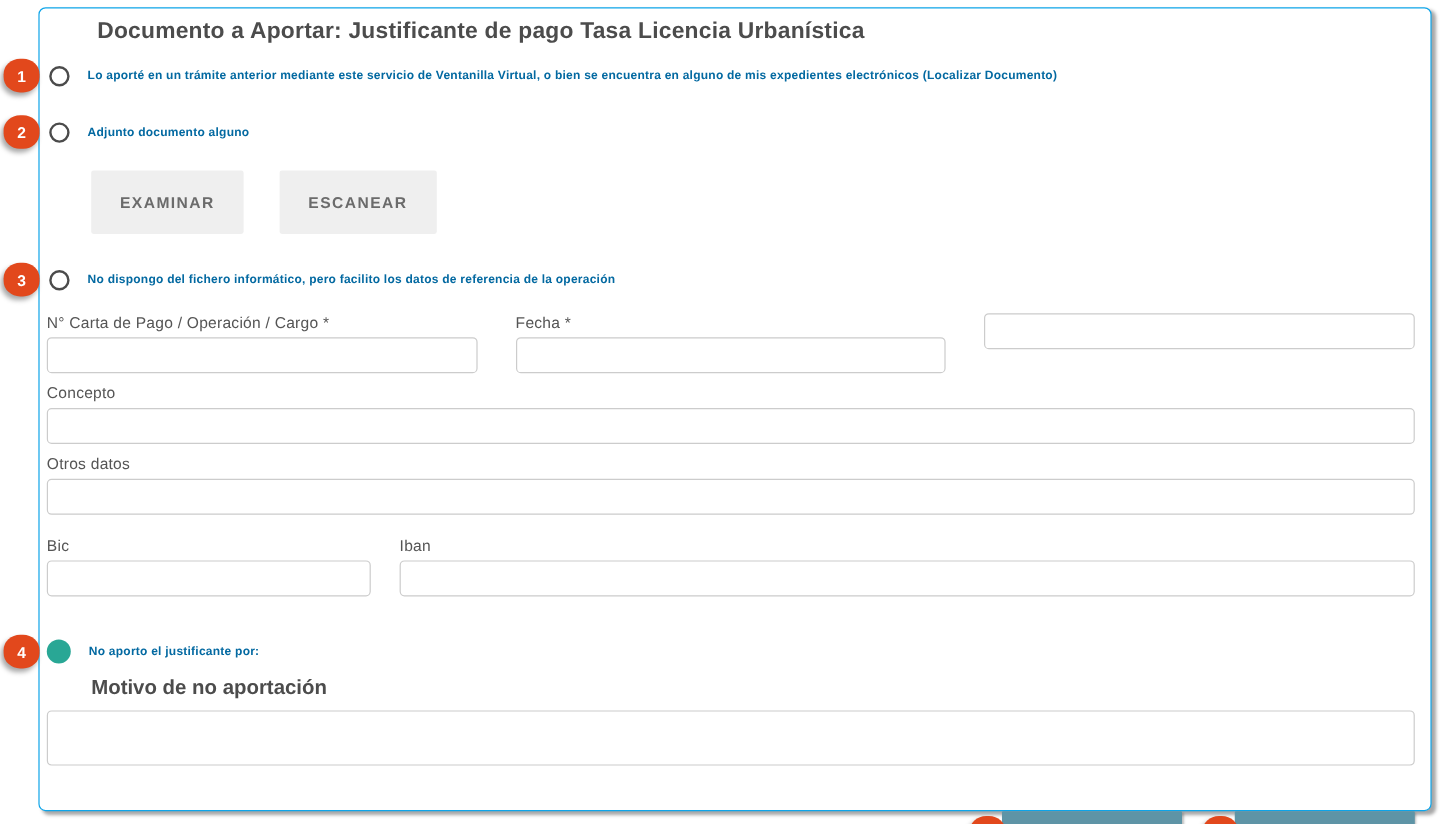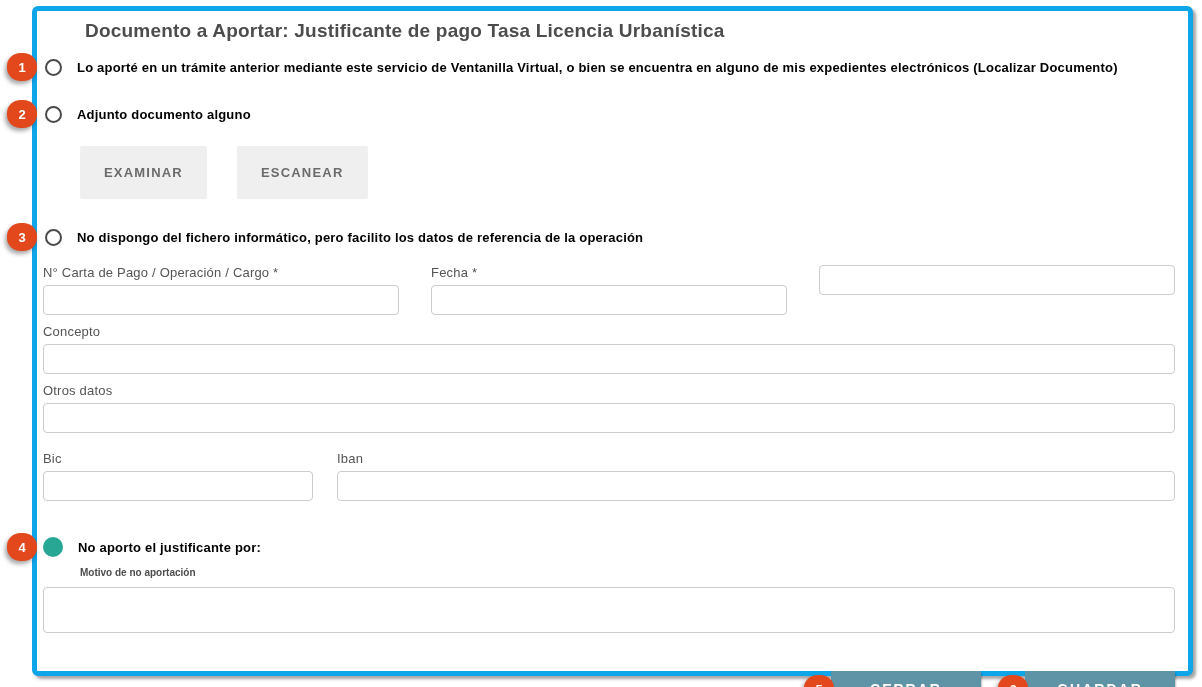--- a/index.html
+++ b/index.html
@@ -2,40 +2,40 @@
 <html><head>
 <meta charset="utf-8">
 <style>
   * { margin:0; padding:0; box-sizing:border-box; }
   html,body { width:1202px; height:687px; background:#ffffff;
     font-family:"Liberation Sans", sans-serif; }
   .screen { position:relative; width:1202px; height:687px; background:#fff; overflow:hidden; }
 
   .panel {
     position:absolute; left:32px; top:6px; width:1161px; height:670px;
-    background:#ffffff; border:5px solid #0ea5e9; border-radius:6px;
+    background:#ffffff; border:1px solid #0ea5e9; border-radius:6px;
     box-shadow:3px 3px 3px rgba(0,0,0,.35);
     padding:0 13px 0 6px;
   }
 
   .page-title {
     margin:8px 0 0 42px; font-size:19px; line-height:24px;
     font-weight:700; color:#4c4c4c; letter-spacing:.2px;
   }
 
   
   .opt-row { position:relative; display:flex; align-items:center; height:28px; }
   .opt-row .radio {
     width:17px; height:17px; margin-left:2px; flex:0 0 auto;
     border:2px solid #4b4b4b; border-radius:50%; background:#fff; cursor:pointer;
   }
   .opt-row .radio.selected {
     width:20px; height:20px; margin-left:0; border:none; background:#29a795;
   }
-  .opt-label { margin-left:15px; font-size:13px; font-weight:600; color:#000000; letter-spacing:.2px; }
+  .opt-label { margin-left:15px; font-size:10px; font-weight:600; color:#0369a1; letter-spacing:.2px; }
 
   .badge {
     position:absolute; left:-36px; top:0; width:30px; height:28px;
     background:#e2481c; border-radius:46%;
     color:#fff; font-size:13px; font-weight:700;
     display:flex; align-items:center; justify-content:center;
     box-shadow:-2px 3px 4px rgba(0,0,0,.35);
   }
 
   .opt1 { margin-top:10px; }
@@ -57,21 +57,21 @@
   .tinput {
     width:100%; height:30px; border:1px solid #ccc; border-radius:4px;
     background:#fff; padding:0 8px; font-size:13px; color:#333;
     font-family:"Liberation Sans",sans-serif;
   }
   .fgroup-full { margin-top:9px; }
   .bic-row { display:flex; margin-top:18px; }
   .bic-col { width:270px; }
   .iban-col { flex:1; margin-left:24px; }
 
-  .motivo-label { margin:6px 0 0 37px; font-size:10px; font-weight:600; color:#4c4c4c; }
+  .motivo-label { margin:6px 0 0 37px; font-size:17px; font-weight:600; color:#4c4c4c; }
   .motivo-area {
     display:block; width:100%; height:46px; margin-top:9px; resize:none;
     border:1px solid #ccc; border-radius:4px; padding:6px 8px;
     font-size:13px; color:#333; font-family:"Liberation Sans",sans-serif;
   }
 
   
   .footer { display:flex; justify-content:flex-end; align-items:center; margin-top:38px; }
   .btn-wrap { position:relative; }
   .btn-wrap + .btn-wrap { margin-left:44px; }

